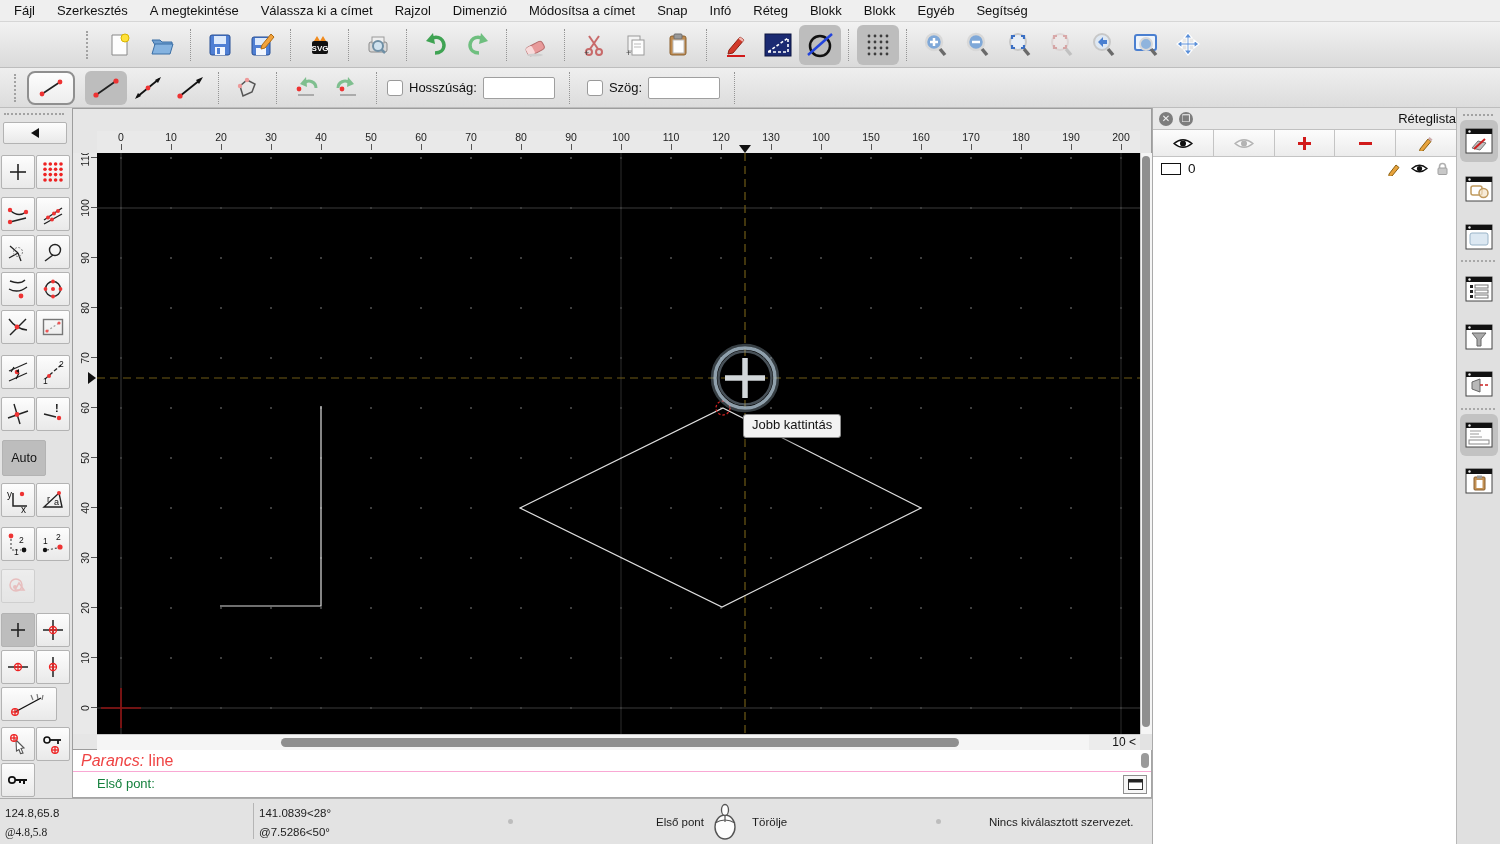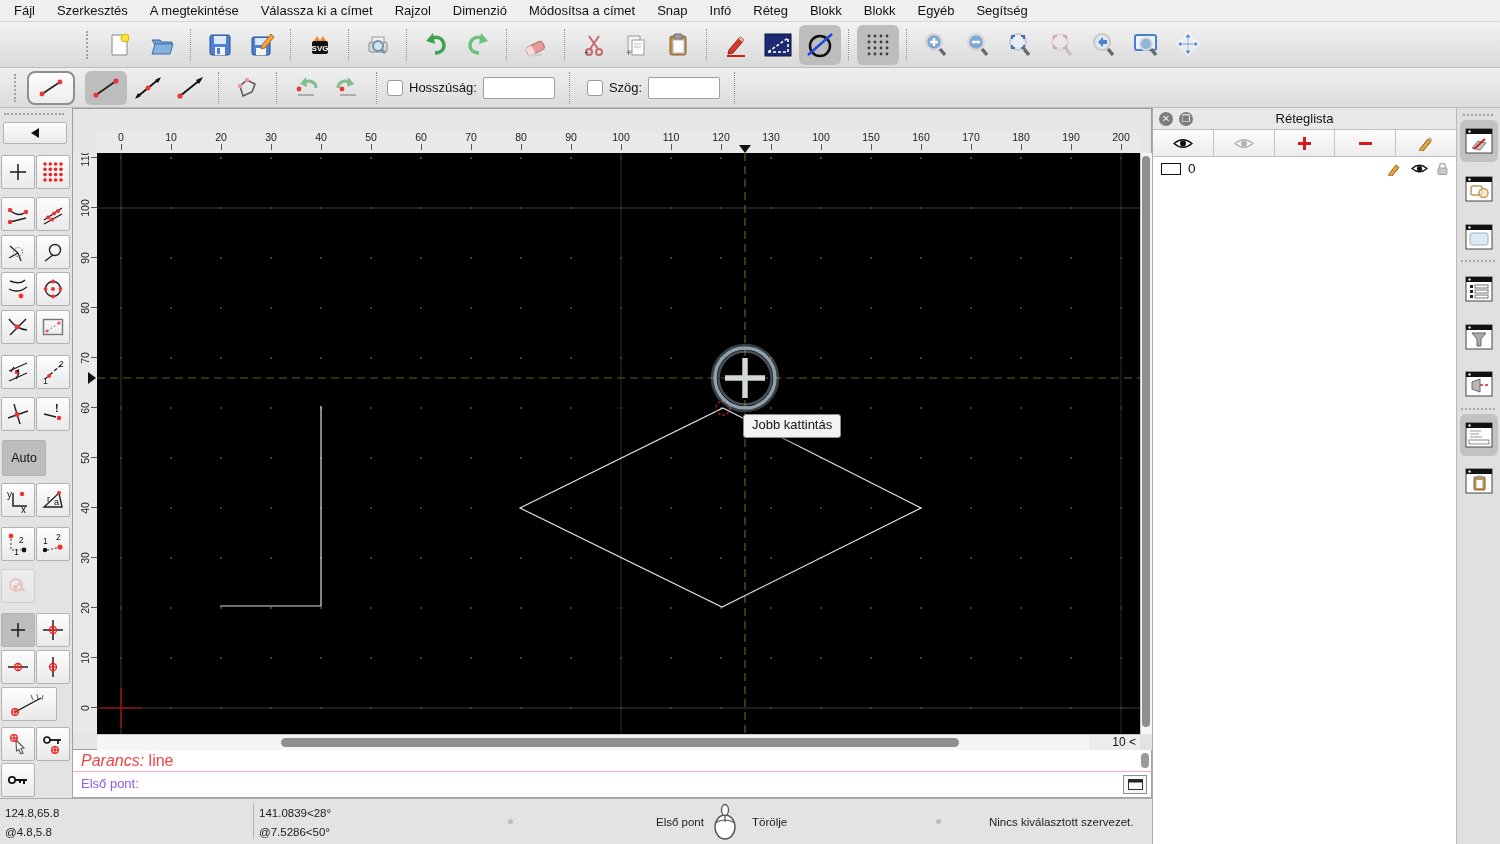--- a/index.html
+++ b/index.html
@@ -65,32 +65,32 @@
       font-size:12px;text-align:right;padding-right:4px;line-height:15px;box-sizing:border-box;}
   #vscroll{position:absolute;left:1067px;top:44px;width:12px;height:581px;background:#f5f5f5;border-left:1px solid #c9c9c9;box-sizing:border-box;}
   #vscroll .thumb{position:absolute;left:1px;top:3px;width:8px;height:571px;border-radius:4px;background:#8f8f8f;}
   #wincorner{position:absolute;left:1067px;top:625px;width:12px;height:16px;background:#e3e3e3;}
   
   #cmdarea{left:72px;top:750px;width:1080px;height:48px;background:#fff;border:1px solid #a5a5a5;border-top:none;box-sizing:border-box;}
   #cmdhist{position:absolute;left:0;top:0;width:100%;height:22px;border-bottom:1px solid #f9a8d4;box-sizing:border-box;
       font-size:16px;line-height:21px;padding-left:8px;color:#ef4444;}
   #cmdhist .prompt{font-style:italic;}
   #cmdhist .vthumb{position:absolute;right:2px;top:3px;width:8px;height:15px;border-radius:4px;background:#9a9a9a;}
-  #cmdinput{position:absolute;left:0;top:22px;width:100%;height:25px;font-size:13px;line-height:24px;padding-left:8px;color:#8b5cf6;box-sizing:border-box;}
+  #cmdinput{position:absolute;left:0;top:22px;width:100%;height:25px;font-size:13px;line-height:24px;padding-left:24px;color:#15803d;box-sizing:border-box;}
   #cmdbtn{position:absolute;right:4px;top:25px;width:24px;height:19px;background:#f6f6f6;border:1px solid #8f8f8f;
       display:flex;align-items:center;justify-content:center;box-sizing:border-box;}
   
   #statusbar{left:0;top:798px;width:1500px;height:46px;background:#e3e3e3;border-top:1px solid #adadad;box-sizing:border-box;font-size:11.5px;color:#1c1c1c;}
   .st{position:absolute;white-space:nowrap;}
   .stdot{position:absolute;width:5px;height:5px;border-radius:50%;background:#bdbdbd;}
   #stdiv{position:absolute;left:253px;top:4px;height:36px;border-left:1px solid #b5b5b5;}
   
   #layerpanel{left:1152px;top:108px;width:304px;height:736px;background:#fff;border-left:1px solid #aaa;box-sizing:border-box;}
   #lp-title{position:absolute;left:0;top:0;width:100%;height:22px;background:#e8e8e8;border-bottom:1px solid #c0c0c0;box-sizing:border-box;}
-  #lp-title .title{position:absolute;left:0;width:100%;text-align:center;font-size:13px;line-height:21px;}
+  #lp-title .title{position:absolute;left:0;width:100%;text-align:right;font-size:13px;line-height:21px;}
   .wctl{position:absolute;top:4px;width:14px;height:14px;border-radius:50%;background:#7d7d7d;color:#f1f1f1;
       font-size:10px;line-height:14px;text-align:center;}
   #lp-tools{position:absolute;left:0;top:22px;width:100%;height:27px;display:flex;border-bottom:1px solid #c4c4c4;box-sizing:border-box;}
   .lp-btn{flex:1;border-right:1px solid #c4c4c4;background:linear-gradient(#fcfcfc,#ececec);
       display:flex;align-items:center;justify-content:center;font-size:15px;}
   .lp-btn:last-child{border-right:none;}
   #lp-row{position:absolute;left:0;top:49px;width:100%;height:23px;display:flex;align-items:center;padding:0 8px;box-sizing:border-box;}
   .swatch{width:20px;height:12px;background:#fff;border:1.5px solid #111;box-sizing:border-box;}
   #lp-row .lname{font-size:13.5px;margin-left:7px;flex:1;}
   #lp-row .ric{margin-left:9px;display:flex;align-items:center;}
@@ -842,21 +842,21 @@
   <div id="cmdbtn">
       <svg width="15" height="11">
         <rect x="0.5" y="0.5" width="14" height="10" fill="#fff" stroke="#333"></rect>
         <rect x="0.5" y="0.5" width="14" height="3" fill="#222"></rect>
       </svg>
     </div>
 </div>
 
 <div id="statusbar" class="abs">
   <span class="st" style="left:5px;top:8px;">124.8,65.8</span>
-  <span class="st" style="left:5px;top:27px;">@4.8,5.8</span>
+  <span class="st" style="left:5px;top:27px;font-family:Liberation Serif, serif;">@4.8,5.8</span>
   <div id="stdiv"></div>
   <span class="st" style="left:259px;top:8px;">141.0839&lt;28°</span>
   <span class="st" style="left:259px;top:27px;">@7.5286&lt;50°</span>
   <span class="stdot" style="left:508px;top:20px;"></span>
   <span class="st" style="left:656px;top:17px;">Első pont</span>
   <svg class="st" style="left:712px;top:4px;" width="26" height="37">
     <ellipse cx="13" cy="24" rx="10" ry="12" fill="#fdfdfd" stroke="#555" stroke-width="1.4"></ellipse>
     <path d="M3 20 Q13 14 23 20" fill="none" stroke="#555" stroke-width="1.2"></path>
     <line x1="13" y1="12" x2="13" y2="19" stroke="#555" stroke-width="1.2"></line>
     <ellipse cx="13" cy="7" rx="3.5" ry="5.5" fill="#fdfdfd" stroke="#555" stroke-width="1.3"></ellipse>

